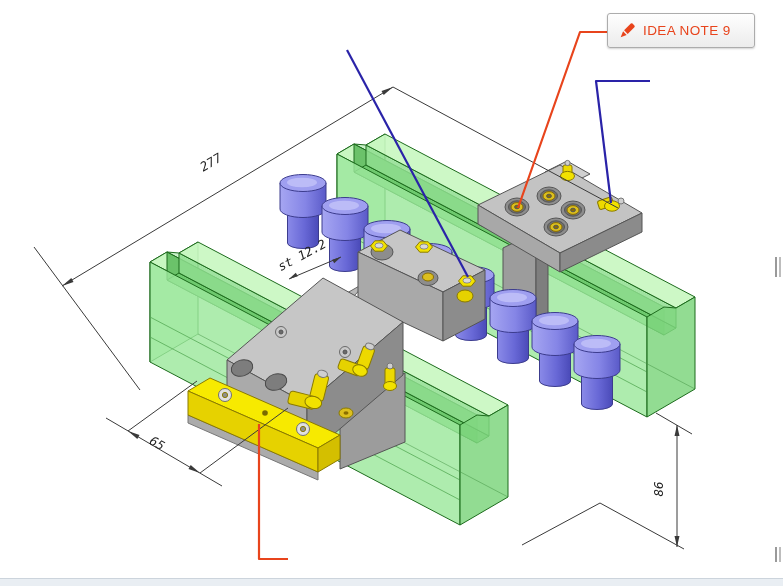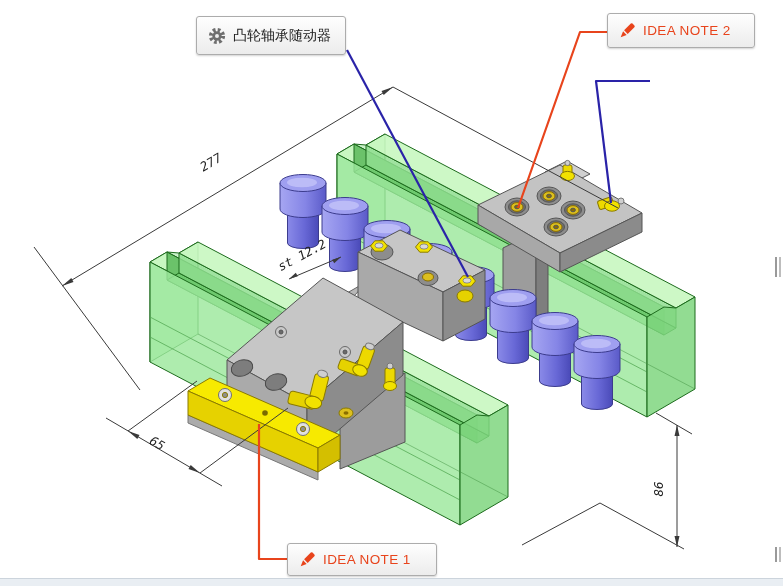--- a/index.html
+++ b/index.html
@@ -215,49 +215,31 @@
   </g>
 
   <g fill="none" stroke-width="2.2" stroke-linejoin="round">
     <polyline points="347,50 468,277" stroke="#2a23a8"></polyline>
     <polyline points="607,32 580,32 518,208" stroke="#e8441c"></polyline>
     <polyline points="650,81 596,81 611,203" stroke="#2a23a8"></polyline>
     <polyline points="259,424 259,559 288,559" stroke="#e8441c"></polyline>
   </g>
 </svg>
 
-  <div class="callout" id="btn-cam">
-    <span class="ic">
-      <svg width="18" height="18" viewBox="0 0 20 20">
-        <circle cx="10" cy="10" r="6.5" fill="none" stroke="#6e6e6e" stroke-width="5" stroke-dasharray="2.8 2.3"></circle>
-        <circle cx="10" cy="10" r="5.2" fill="#6e6e6e"></circle>
-        <circle cx="10" cy="10" r="2.2" fill="#ededed"></circle>
-      </svg>
-    </span>
-    <span class="lbl">凸轮轴承随动器</span>
-  </div>
 
   <div class="callout idea" id="btn-idea2">
     <span class="ic">
       <svg width="17" height="17" viewBox="0 0 20 20">
         <path fill="#e8441c" d="M2 18 L4.8 11 L9 15.2 Z M6 9.8 L13.9 1.9 Q14.9 .9 15.9 1.9 L18.1 4.1 Q19.1 5.1 18.1 6.1 L10.2 14 Z"></path>
       </svg>
     </span>
-    <span class="lbl">IDEA NOTE 2</span>
+    <span class="lbl">IDEA NOTE 9</span>
   </div>
 
 
-  <div class="callout idea" id="btn-idea1">
-    <span class="ic">
-      <svg width="17" height="17" viewBox="0 0 20 20">
-        <path fill="#e8441c" d="M2 18 L4.8 11 L9 15.2 Z M6 9.8 L13.9 1.9 Q14.9 .9 15.9 1.9 L18.1 4.1 Q19.1 5.1 18.1 6.1 L10.2 14 Z"></path>
-      </svg>
-    </span>
-    <span class="lbl">IDEA NOTE 1</span>
-  </div>
 
   <div class="grip" id="grip1">
       <i></i>
       <i style="background:#bdbdbd"></i>
     </div>
   <div class="grip" id="grip2">
       <i></i>
       <i style="background:#bdbdbd"></i>
     </div>
   <div id="statusbar"></div>

